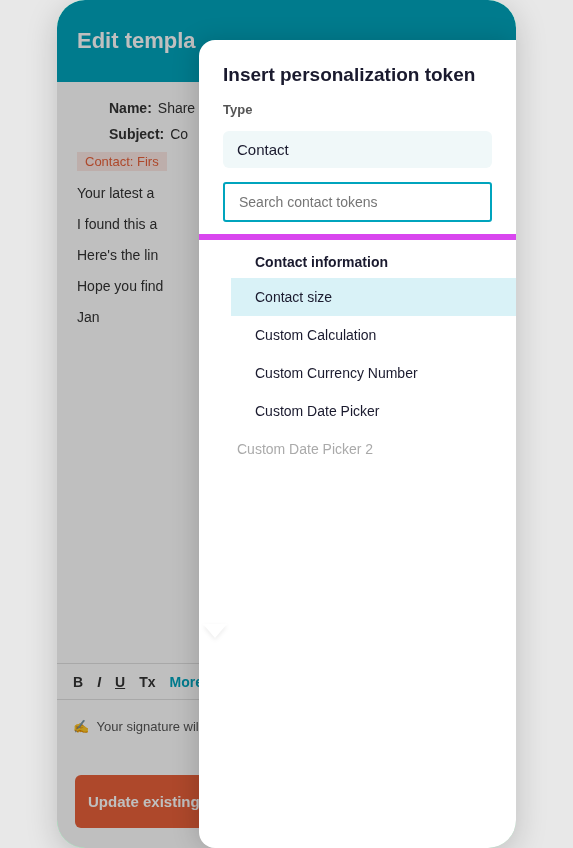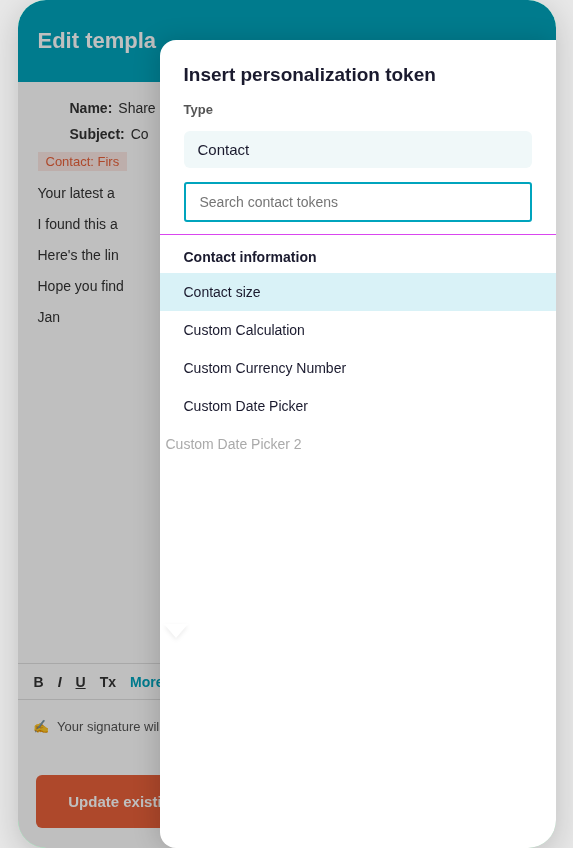--- a/index.html
+++ b/index.html
@@ -6,21 +6,21 @@
     body {
       background: #e8e8e8;
       display: flex;
       justify-content: center;
       align-items: center;
       min-height: 100vh;
       font-family: -apple-system, BlinkMacSystemFont, 'Segoe UI', Helvetica, Arial, sans-serif;
     }
 
     .phone-container {
-      width: 538px;
+      width: 459px;
       height: 848px;
       background: #86efac;
       border-radius: 28px;
       overflow: hidden;
       position: relative;
       box-shadow: 0 8px 32px rgba(0,0,0,0.18);
     }
 
     
     .background-screen {
@@ -227,21 +227,21 @@
       bottom: 0;
       background: #fff;
       border-radius: 16px 0 0 16px;
       z-index: 20;
       overflow: hidden;
       box-shadow: -4px 0 24px rgba(0,0,0,0.15);
     }
 
     .modal-header {
       padding: 24px 24px 12px 24px;
-      border-bottom: 1px solid #d946ef;
+      border-bottom: 6px solid #d946ef;
     }
 
     .modal-title {
       font-size: 19px;
       font-weight: 700;
       color: #1a1a2e;
       margin-bottom: 16px;
     }
 
     .modal-type-label {
@@ -267,20 +267,21 @@
       width: 100%;
       font-size: 14px;
       color: #888;
       outline: none;
       background: #fff;
     }
 
     .modal-body {
       overflow-y: auto;
       max-height: 360px;
+      margin-left: 32px;
     }
 
     .modal-section-label {
       font-size: 14px;
       font-weight: 700;
       color: #1a1a2e;
       padding: 14px 24px 8px 24px;
     }
 
     .modal-list-item {

